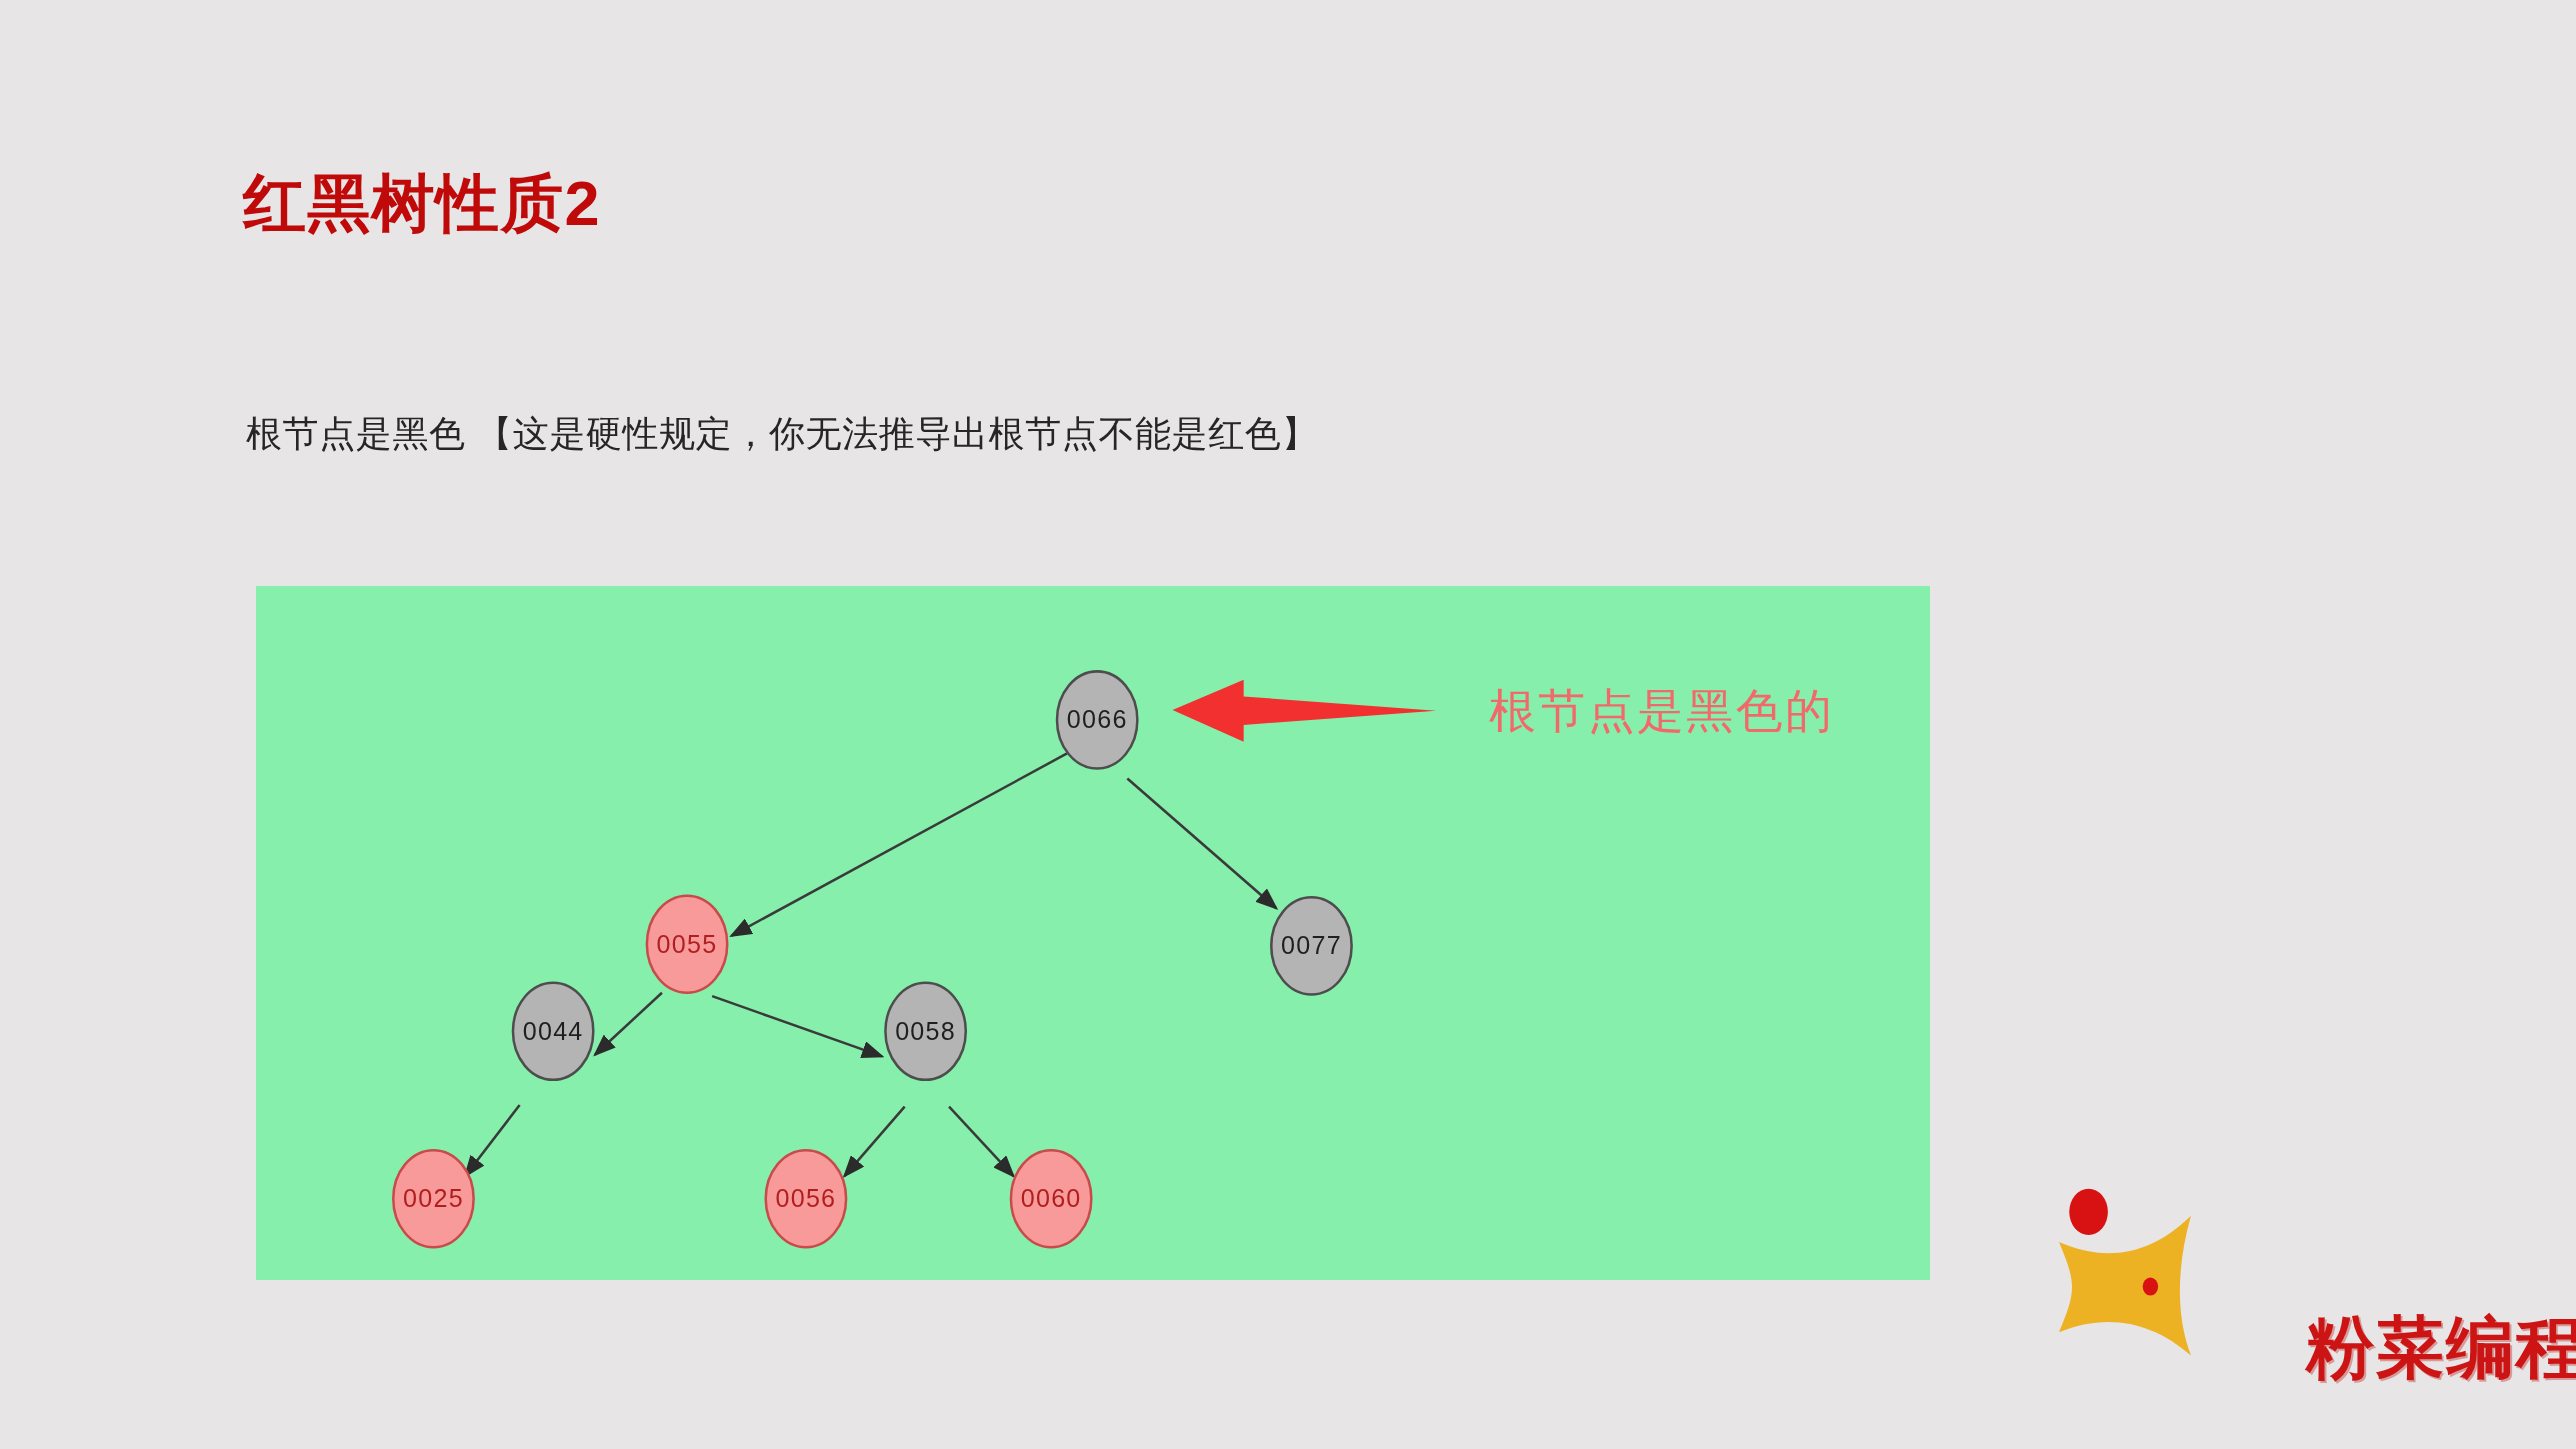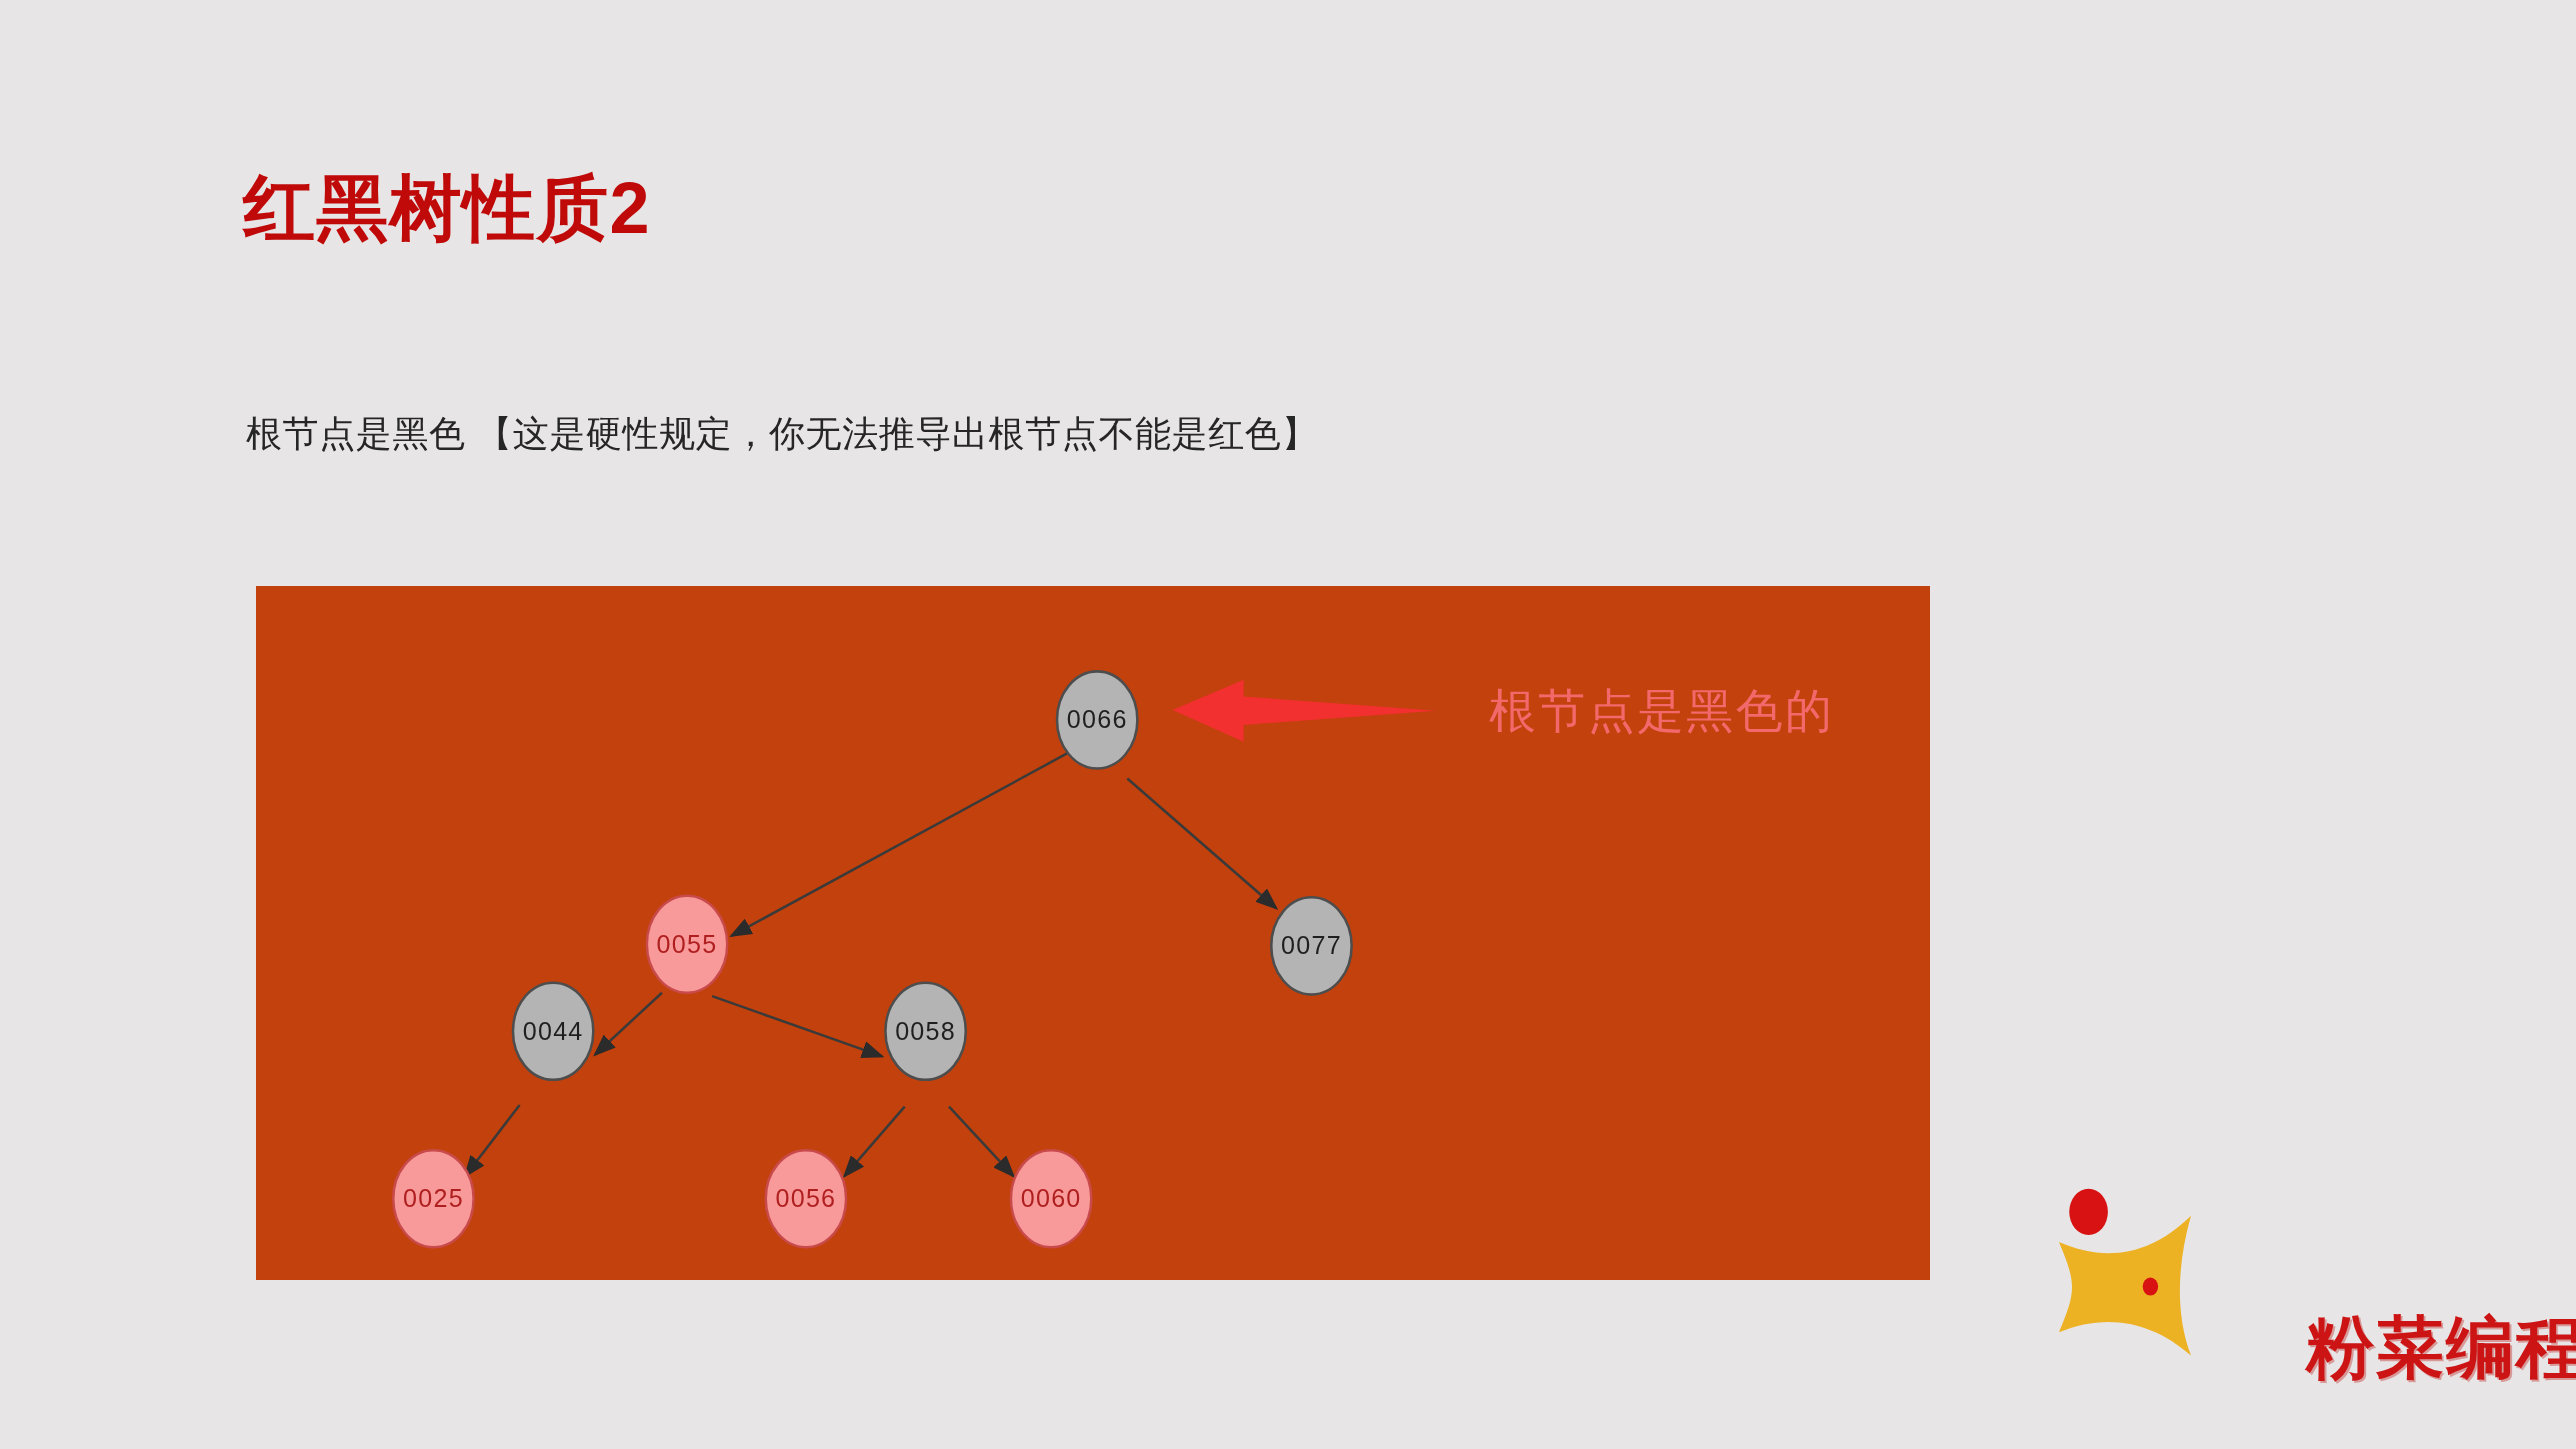--- a/index.html
+++ b/index.html
@@ -13,21 +13,21 @@
     font-family: "Liberation Sans", "DejaVu Sans", sans-serif;
     overflow: hidden;
     position: relative;
   }
 
   
   .slide-title {
     position: absolute;
     left: 243px;
     top: 169px;
-    font-size: 72px;
+    font-size: 63px;
     font-weight: 700;
     color: #c00a0a;
     letter-spacing: 1.3px;
     line-height: 1.1;
     white-space: nowrap;
   }
 
   
   .body-text {
     position: absolute;
@@ -41,21 +41,21 @@
     line-height: 1.25;
   }
 
   
   .diagram-panel {
     position: absolute;
     left: 256px;
     top: 586px;
     width: 1674px;
     height: 694px;
-    background: #c2410c;
+    background: #86efac;
   }
   .diagram-panel svg {
     display: block;
     width: 100%;
     height: 100%;
   }
 
   .node-label {
     font-family: "Liberation Sans", "DejaVu Sans", sans-serif;
     font-size: 30px;

